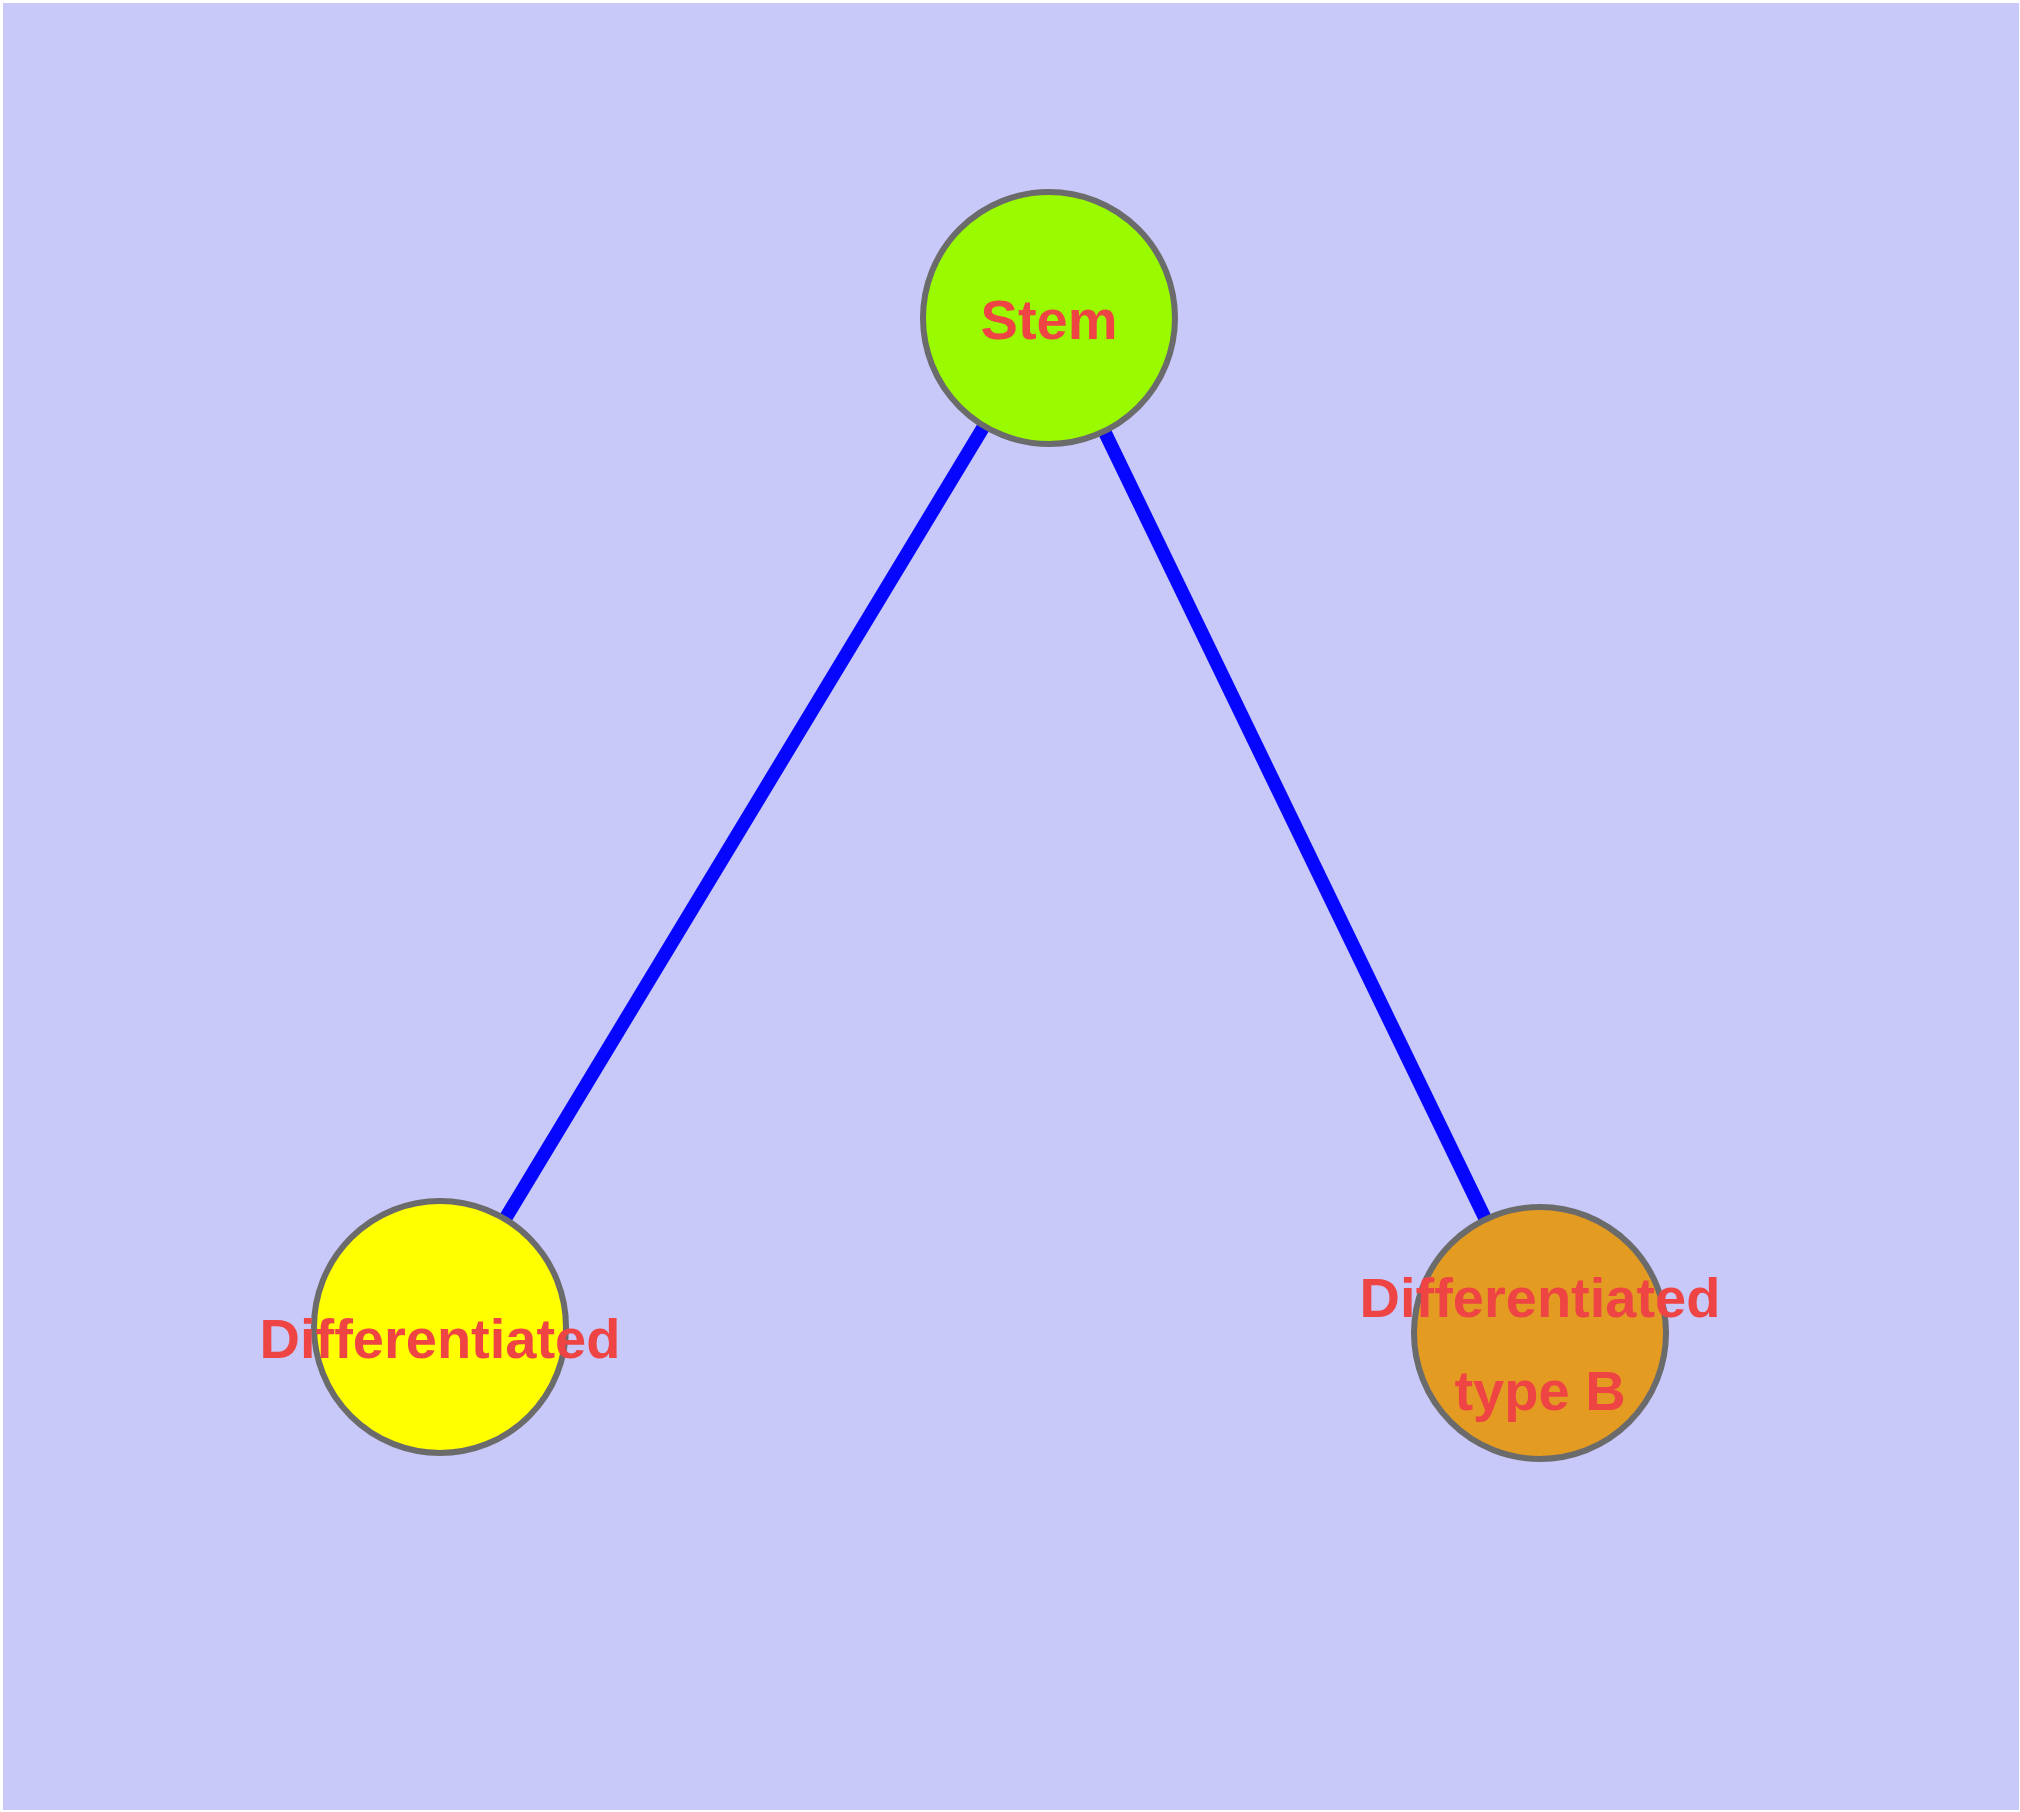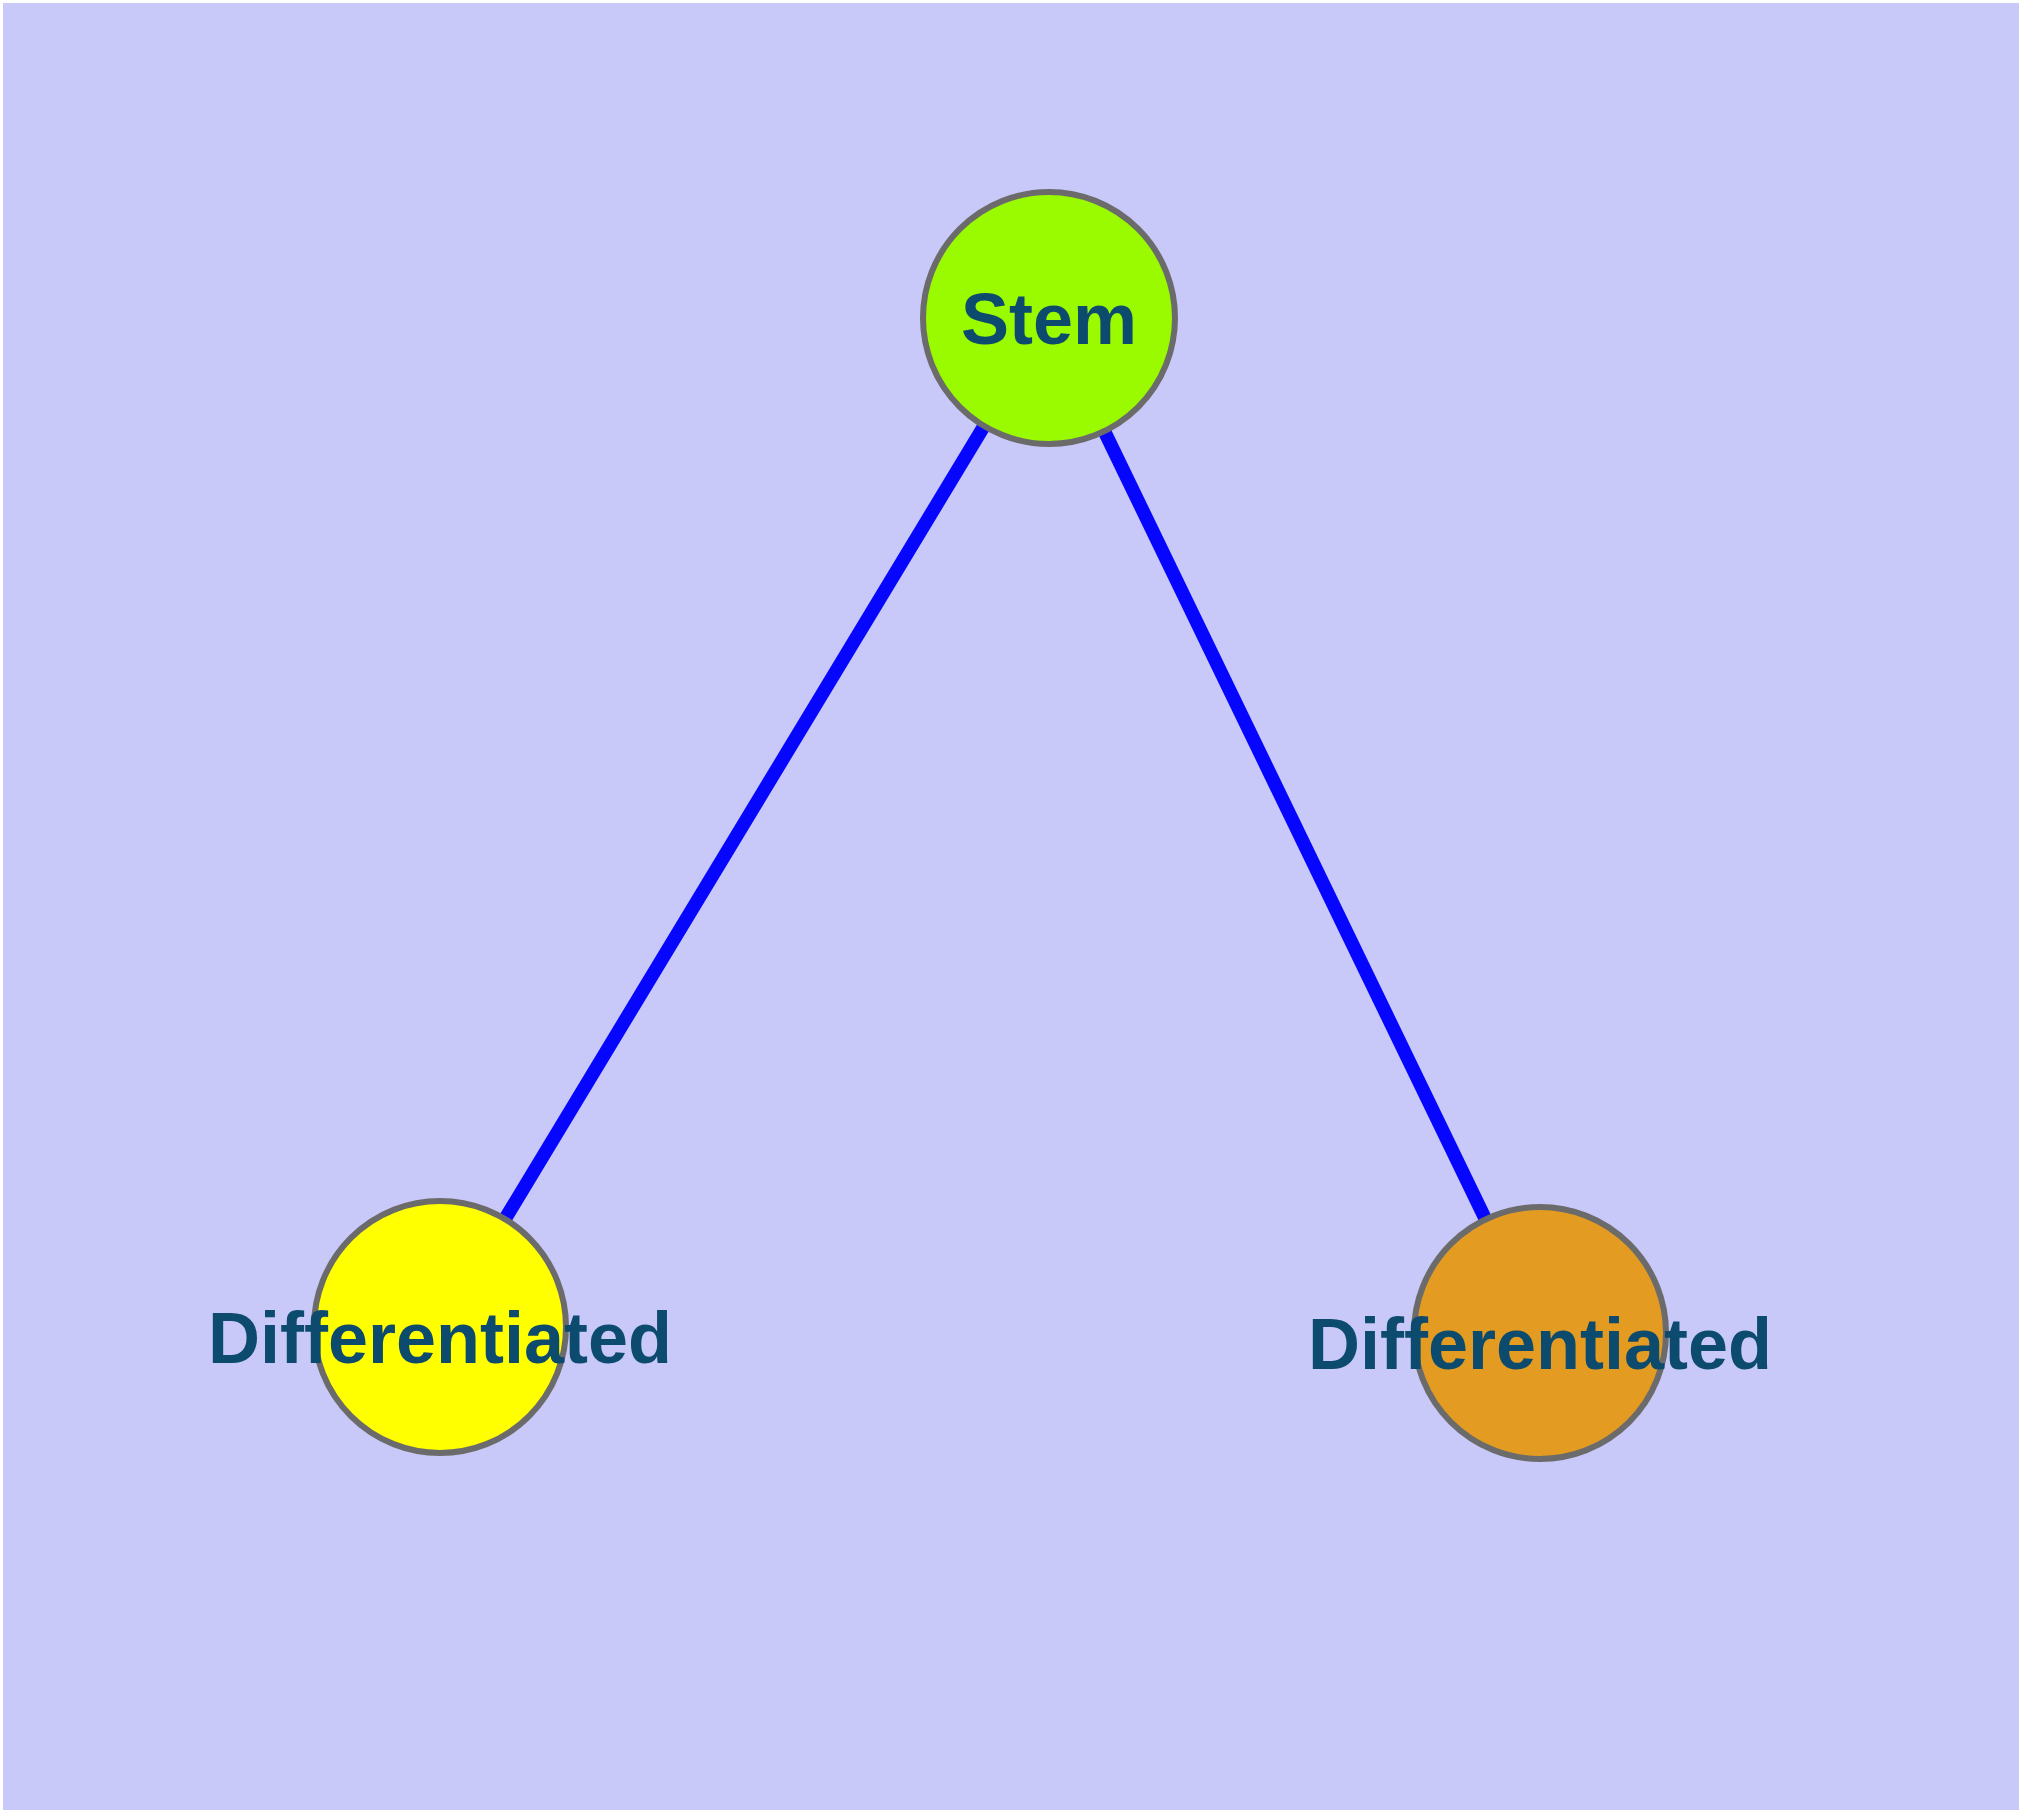--- a/index.html
+++ b/index.html
@@ -34,23 +34,23 @@
     border-radius: 50%;
     border: 6px solid #6b6b6b;
     box-sizing: border-box;
     z-index: 2;
   }
   .node-label {
     position: absolute;
     transform: translate(-50%, -50%);
     z-index: 3;
     text-align: center;
-    color: #0c4a6e;
+    color: #ef4444;
     font-weight: bold;
-    font-size: 72px;
+    font-size: 56px;
     line-height: 93px;
     white-space: nowrap;
   }
 </style>
 </head>
 <body style="background: rgb(255, 255, 255);">
 
 <div class="bg-layer" style="background: rgb(201, 201, 249);"></div>
 
 <svg class="edges-layer" viewBox="0 0 2384 2138" xmlns="http://www.w3.org/2000/svg">
@@ -63,14 +63,15 @@
 <div class="node" style="left: 1411px; top: 1204px; width: 258px; height: 258px; background: rgb(228, 155, 34); border-color: rgb(107, 107, 107);"></div>
 
 <div class="node-label" style="left: 1049px; top: 319px;">
   <div>Stem</div>
 </div>
 <div class="node-label" style="left: 440px; top: 1338px;">
   <div>Differentiated</div>
 </div>
 <div class="node-label" style="left: 1540px; top: 1344px;">
   <div>Differentiated</div>
+  <div>type B</div>
 </div>
 
 
 </body></html>

